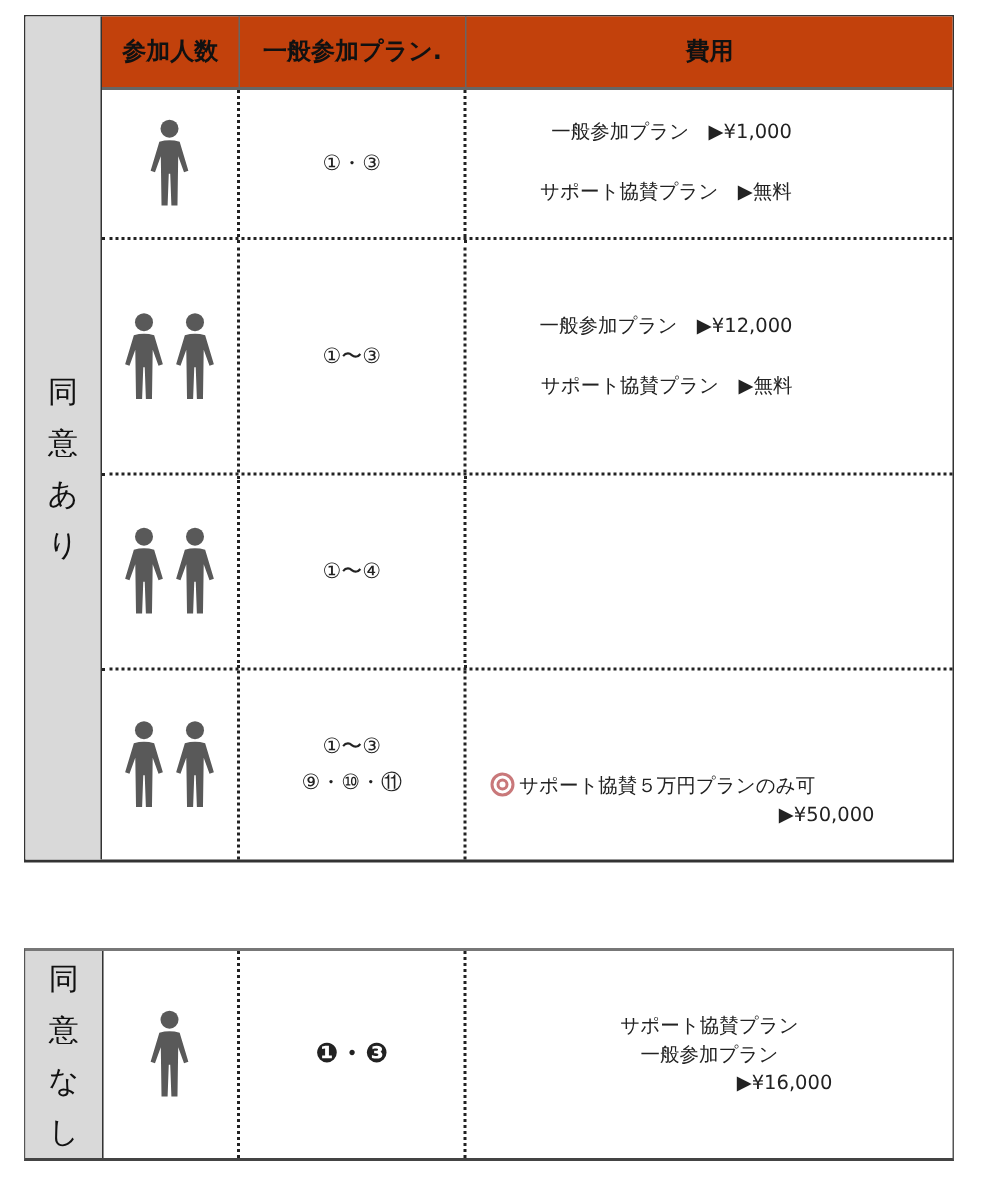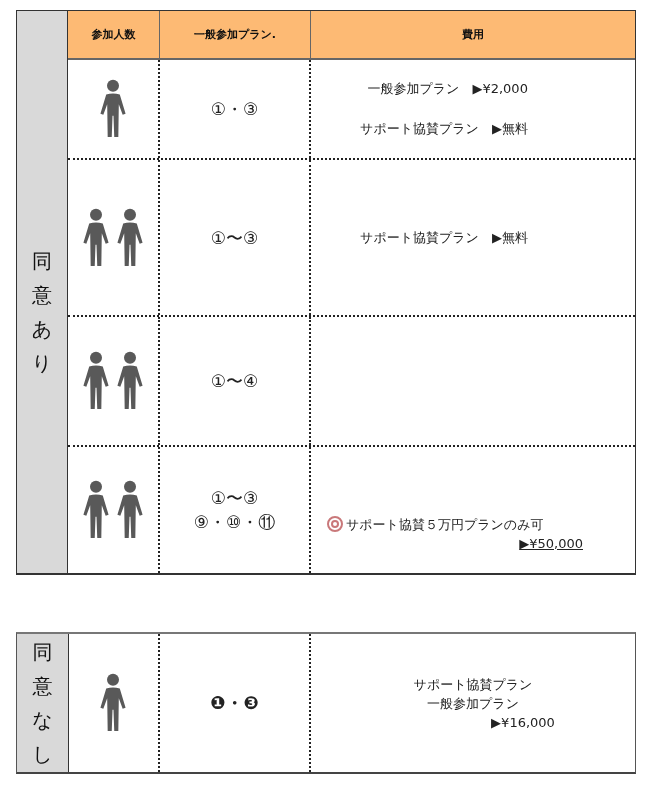--- a/index.html
+++ b/index.html
@@ -16,47 +16,47 @@
     position: absolute; left: 0; top: 0; bottom: 0; width: 51px;
     background: #d9d9d9; border-right: 1px solid #333;
     display: flex; flex-direction: column; align-items: center; justify-content: center;
     font-size: 20px; line-height: 34px; color: #111;
   }
   .side span { display: block; }
   #t1 .side { padding-top: 40px; box-sizing: border-box; }
 
   .header {
     position: absolute; left: 51px; right: 0; top: 0; height: 47px;
-    background: #fdba74; border-bottom: 2px solid #666;
-    display: flex; font-size: 11px; font-weight: bold; color: #111;
+    background: #c2410c; border-bottom: 2px solid #666;
+    display: flex; font-size: 16px; font-weight: bold; color: #111;
   }
   .header .hc { display: flex; align-items: center; justify-content: center; height: 100%; box-sizing: border-box; }
   .c1 { width: 92px; }
   .c2 { width: 151px; }
   .c3 { flex: 1; }
   .header .c1, .header .c2 { border-right: 1px solid #666; }
 
   .row {
     position: absolute; left: 51px; right: 0;
     display: flex;
   }
   .row.dotted-bottom { border-bottom: 2px dotted #222; }
   .row .cell { height: 100%; display: flex; align-items: center; justify-content: center; box-sizing: border-box; }
   .row .c1, .row .c2 { border-right: 2px dotted #222; }
 
   .people { display: flex; gap: 4px; }
 
-  .nums { font-size: 17px; text-align: center; line-height: 24px; color: #222; }
+  .nums { font-size: 14px; text-align: center; line-height: 24px; color: #222; }
   .nums.bold { font-weight: bold; font-size: 18px; text-align: right; }
 
   .fees { font-size: 13px; line-height: 40px; color: #222; text-align: right; }
   .fees.pad1 { padding-right: 58px; }
   .fees .line { white-space: pre; }
   .fee-left { align-items: flex-start !important; justify-content: space-between; flex-direction: column; padding: 48px 0 0 16px; font-size: 13px; line-height: 19px; }
-  .fee-left .l2 { align-self: flex-end; padding-right: 52px; text-decoration: underline; }
+  .fee-left .l2 { align-self: flex-end; padding-right: 52px; }
   .badge {
     display: inline-block; width: 14px; height: 14px; border: 1.5px solid #c9787a; border-radius: 50%;
     color: #c9787a; font-size: 9px; line-height: 14px; text-align: center; vertical-align: -2px; margin-right: 1px;
   }
   .dbl {
     display: inline-block; width: 12px; height: 12px; border: 2px solid #c9787a; border-radius: 50%;
     position: relative; vertical-align: -3px; margin-right: 3px;
   }
   .dbl::after { content: ""; position: absolute; left: 2px; top: 2px; width: 4px; height: 4px; border: 2px solid #c9787a; border-radius: 50%; }
   .nocon { text-align: center; font-size: 13px; line-height: 19px; }
@@ -94,21 +94,21 @@
         <svg class="person" width="30" height="60">
             <use href="#person"></use>
           </svg>
       </div>
     </div>
     <div class="cell c2">
       <div class="nums">①・③</div>
     </div>
     <div class="cell c3">
       <div class="fees pad1" style="padding-top:0">
-        <div class="line">一般参加プラン　▶¥2,000</div>
+        <div class="line">一般参加プラン　▶¥1,000</div>
         <div class="line">サポート協賛プラン　▶無料</div>
       </div>
     </div>
   </div>
 
   <div class="row dotted-bottom" style="top:149px;height:155px;">
     <div class="cell c1">
       <div class="people">
         <svg width="30" height="60">
             <use href="#person"></use>
@@ -116,20 +116,21 @@
         <svg width="30" height="60">
             <use href="#person"></use>
           </svg>
       </div>
     </div>
     <div class="cell c2">
       <div class="nums">①〜③</div>
     </div>
     <div class="cell c3">
       <div class="fees pad1">
+        <div class="line">一般参加プラン　▶¥12,000</div>
         <div class="line">サポート協賛プラン　▶無料</div>
       </div>
     </div>
   </div>
 
   <div class="row dotted-bottom" style="top:306px;height:128px;">
     <div class="cell c1">
       <div class="people">
         <svg width="30" height="60">
             <use href="#person"></use>

